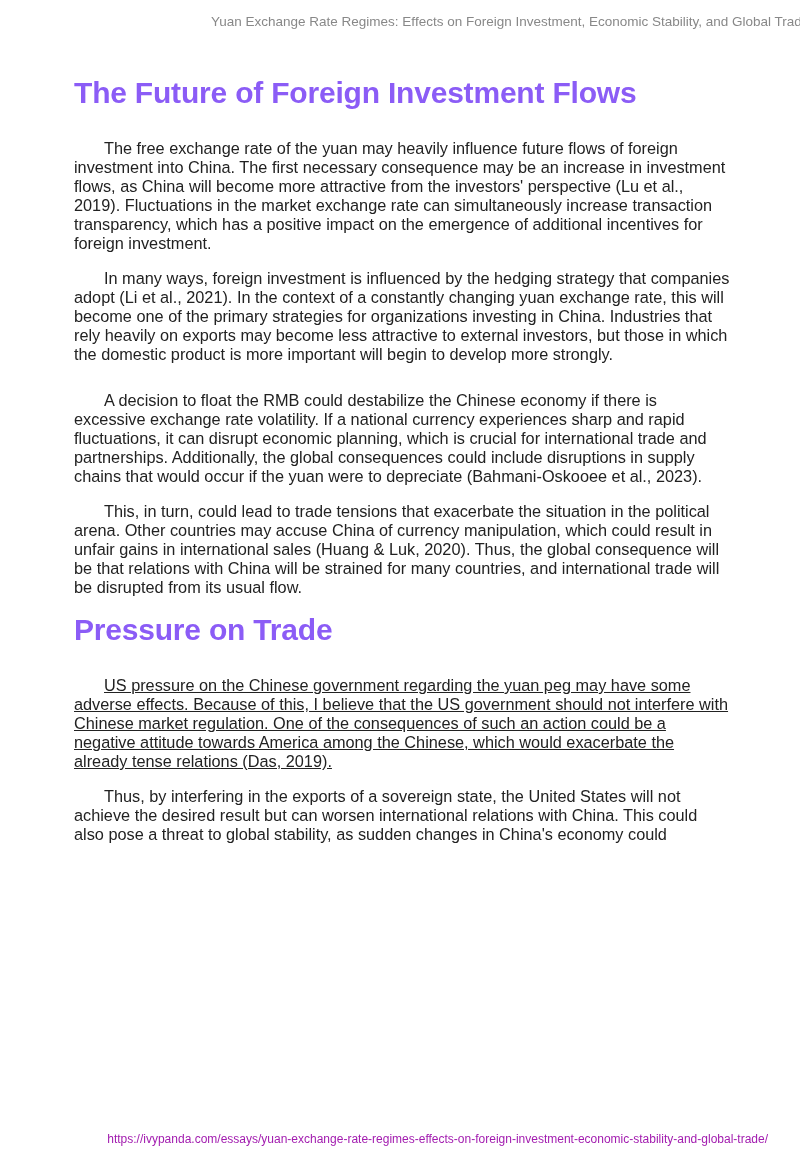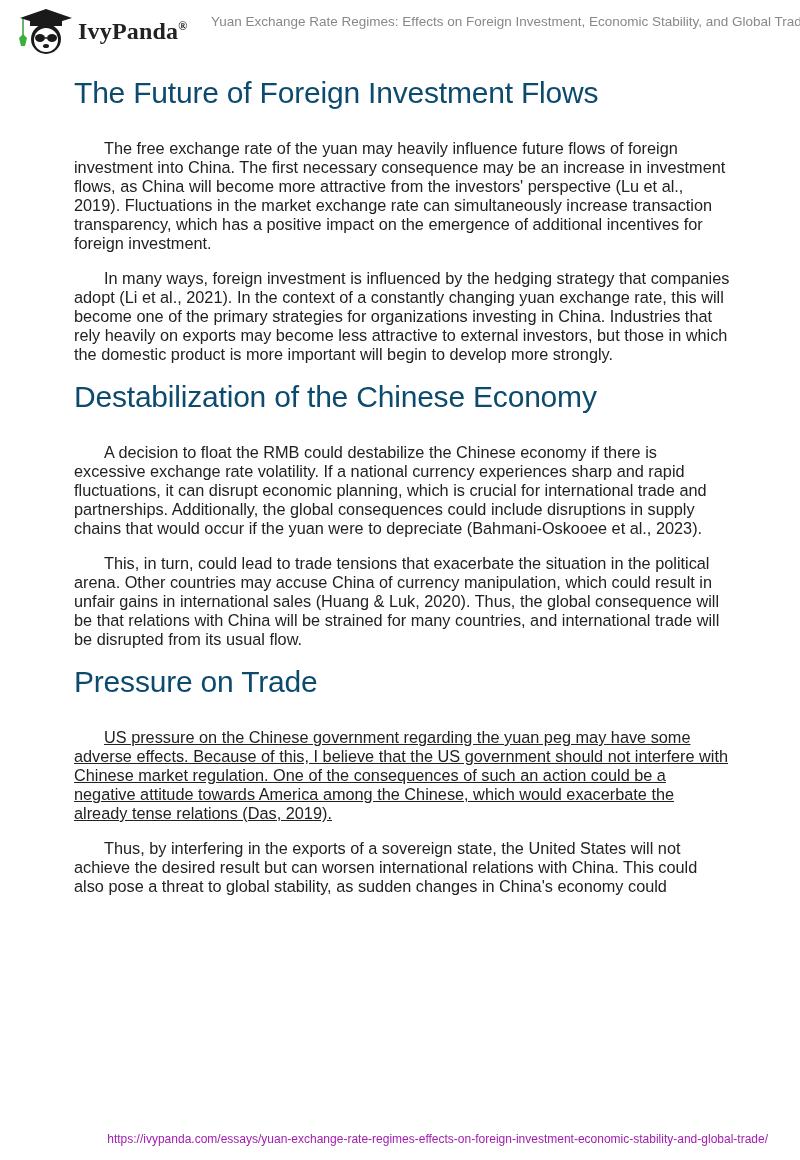--- a/index.html
+++ b/index.html
@@ -4,52 +4,36 @@
 <style>
   html, body { margin:0; padding:0; background:#ffffff; }
   body { width:800px; height:1160px; position:relative; overflow:hidden; font-family:"Liberation Sans", sans-serif; color:#222; }
   .header { position:absolute; left:0; top:0; width:800px; height:60px; }
   .logo { position:absolute; left:16px; top:6px; display:flex; align-items:center; }
   .logo svg { width:58px; height:50px; }
   .logo-text { font-family:"Liberation Serif", serif; font-weight:bold; font-size:24px; color:#222; margin-left:4px; letter-spacing:0.2px; }
   .logo-text sup { font-size:12px; }
   .doc-title { position:absolute; left:211px; top:14px; font-size:13.5px; color:#888; white-space:nowrap; }
   .content { position:absolute; left:74px; top:72px; width:656px; }
-  h2 { font-size:30px; font-weight:normal; color:#0c4a6e; margin:0; line-height:38px; letter-spacing:-0.2px; }
+  h2 { font-size:30px; font-weight:bold; color:#8b5cf6; margin:0; line-height:38px; letter-spacing:-0.2px; }
   p { font-size:16.3px; line-height:19px; margin:0; text-indent:30px; color:#222; }
   .footer-url { position:absolute; right:32px; top:1132px; font-size:12px; color:#a21caf; white-space:nowrap; }
 </style>
 </head>
 <body>
 
 <div class="header">
-  <div class="logo">
-    <svg viewBox="0 0 58 50">
-      <polygon points="4,12 30,3 56,12 30,20" fill="#1a1a1a"></polygon>
-      <rect x="14" y="13" width="32" height="7" fill="#1a1a1a"></rect>
-      <line x1="7" y1="13" x2="7" y2="32" stroke="#3a9a3a" stroke-width="1.5"></line>
-      <path d="M3,32 L7,28 L11,32 L9,40 L5,40 Z" fill="#3cae3c"></path>
-      <circle cx="30" cy="33" r="15" fill="#1a1a1a"></circle>
-      <circle cx="30" cy="34" r="12" fill="#fff"></circle>
-      <ellipse cx="24" cy="32" rx="5" ry="4" fill="#1a1a1a"></ellipse>
-      <ellipse cx="36" cy="32" rx="5" ry="4" fill="#1a1a1a"></ellipse>
-      <line x1="29" y1="32" x2="31" y2="32" stroke="#1a1a1a" stroke-width="1.5"></line>
-      <ellipse cx="30" cy="40" rx="3" ry="2" fill="#1a1a1a"></ellipse>
-    </svg>
-    <span class="logo-text"><span>IvyPanda</span><sup>®</sup></span>
-  </div>
   <div class="doc-title">Yuan Exchange Rate Regimes: Effects on Foreign Investment, Economic Stability, and Global Trade</div>
 </div>
 
 <div class="content">
   <h2 style="margin-top:2px;">The Future of Foreign Investment Flows</h2>
   <p style="margin-top:27px;">The free exchange rate of the yuan may heavily influence future flows of foreign investment into China. The first necessary consequence may be an increase in investment flows, as China will become more attractive from the investors' perspective (Lu et al., 2019). Fluctuations in the market exchange rate can simultaneously increase transaction transparency, which has a positive impact on the emergence of additional incentives for foreign investment.</p>
   <p style="margin-top:16px;">In many ways, foreign investment is influenced by the hedging strategy that companies adopt (Li et al., 2021). In the context of a constantly changing yuan exchange rate, this will become one of the primary strategies for organizations investing in China. Industries that rely heavily on exports may become less attractive to external investors, but those in which the domestic product is more important will begin to develop more strongly.</p>
 
-  <h2 style="margin-top:14px;">Destabilization of the Chinese Economy</h2>
   <p style="margin-top:27px;">A decision to float the RMB could destabilize the Chinese economy if there is excessive exchange rate volatility. If a national currency experiences sharp and rapid fluctuations, it can disrupt economic planning, which is crucial for international trade and partnerships. Additionally, the global consequences could include disruptions in supply chains that would occur if the yuan were to depreciate (Bahmani-Oskooee et al., 2023).</p>
   <p style="margin-top:16px;">This, in turn, could lead to trade tensions that exacerbate the situation in the political arena. Other countries may accuse China of currency manipulation, which could result in unfair gains in international sales (Huang &amp; Luk, 2020). Thus, the global consequence will be that relations with China will be strained for many countries, and international trade will be disrupted from its usual flow.</p>
 
   <h2 style="margin-top:14px;">Pressure on Trade</h2>
   <p style="margin-top:27px;text-decoration:underline;">US pressure on the Chinese government regarding the yuan peg may have some adverse effects. Because of this, I believe that the US government should not interfere with Chinese market regulation. One of the consequences of such an action could be a negative attitude towards America among the Chinese, which would exacerbate the already tense relations (Das, 2019).</p>
   <p style="margin-top:16px;">Thus, by interfering in the exports of a sovereign state, the United States will not achieve the desired result but can worsen international relations with China. This could also pose a threat to global stability, as sudden changes in China's economy could</p>
 </div>
 
 <div class="footer-url">https://ivypanda.com/essays/yuan-exchange-rate-regimes-effects-on-foreign-investment-economic-stability-and-global-trade/</div>
 

